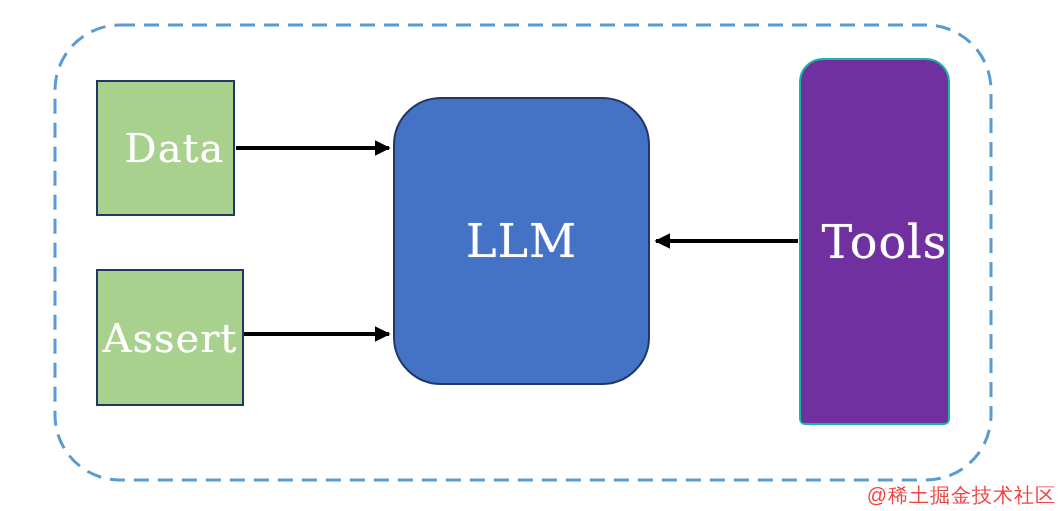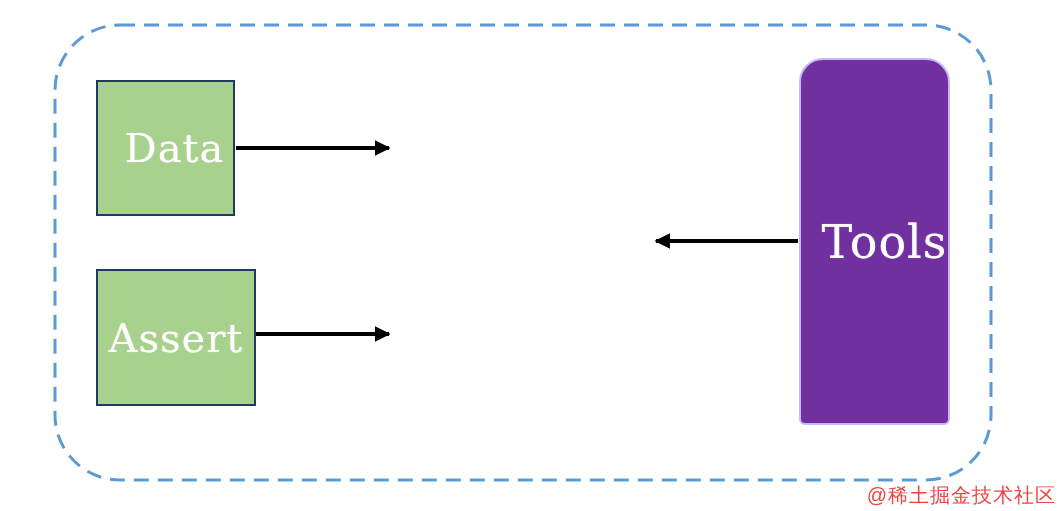--- a/index.html
+++ b/index.html
@@ -40,38 +40,38 @@
   #node-data {
     left: 96px; top: 80px;
     width: 139px; height: 136px;
     background: #a9d18e;
     border: 2px solid #1f3864;
     font-size: 40px;
     padding-left: 18px;
   }
   #node-assert {
     left: 96px; top: 269px;
-    width: 160px; height: 137px;
+    width: 148px; height: 137px;
     background: #a9d18e;
     border: 2px solid #1f3864;
     font-size: 40px;
   }
   #node-llm {
     left: 393px; top: 97px;
     width: 257px; height: 288px;
     background: #4472c4;
     border: 2px solid #1f3864;
     border-radius: 48px;
     font-size: 46px;
   }
   #node-tools {
     left: 799px; top: 58px;
     width: 151px; height: 367px;
     background: #7030a0;
-    border: 2px solid #c4b5fd;
+    border: 2px solid #14b8a6;
     border-radius: 24px 24px 6px 6px;
     font-size: 46px;
     padding-left: 20px;
   }
   .watermark {
     position: absolute;
     right: 2px;
     bottom: 2px;
     font-size: 20px;
     color: #ef4444;
@@ -101,20 +101,23 @@
   </svg>
 
   <div class="node" id="node-data">
     <span class="label">Data</span>
   </div>
 
   <div class="node" id="node-assert">
     <span class="label">Assert</span>
   </div>
 
+  <div class="node" id="node-llm">
+    <span class="label">LLM</span>
+  </div>
 
   <div class="node" id="node-tools">
     <span class="label">Tools</span>
   </div>
 
   <div class="watermark">@稀土掘金技术社区</div>
 
 </div>
 
 </body></html>

